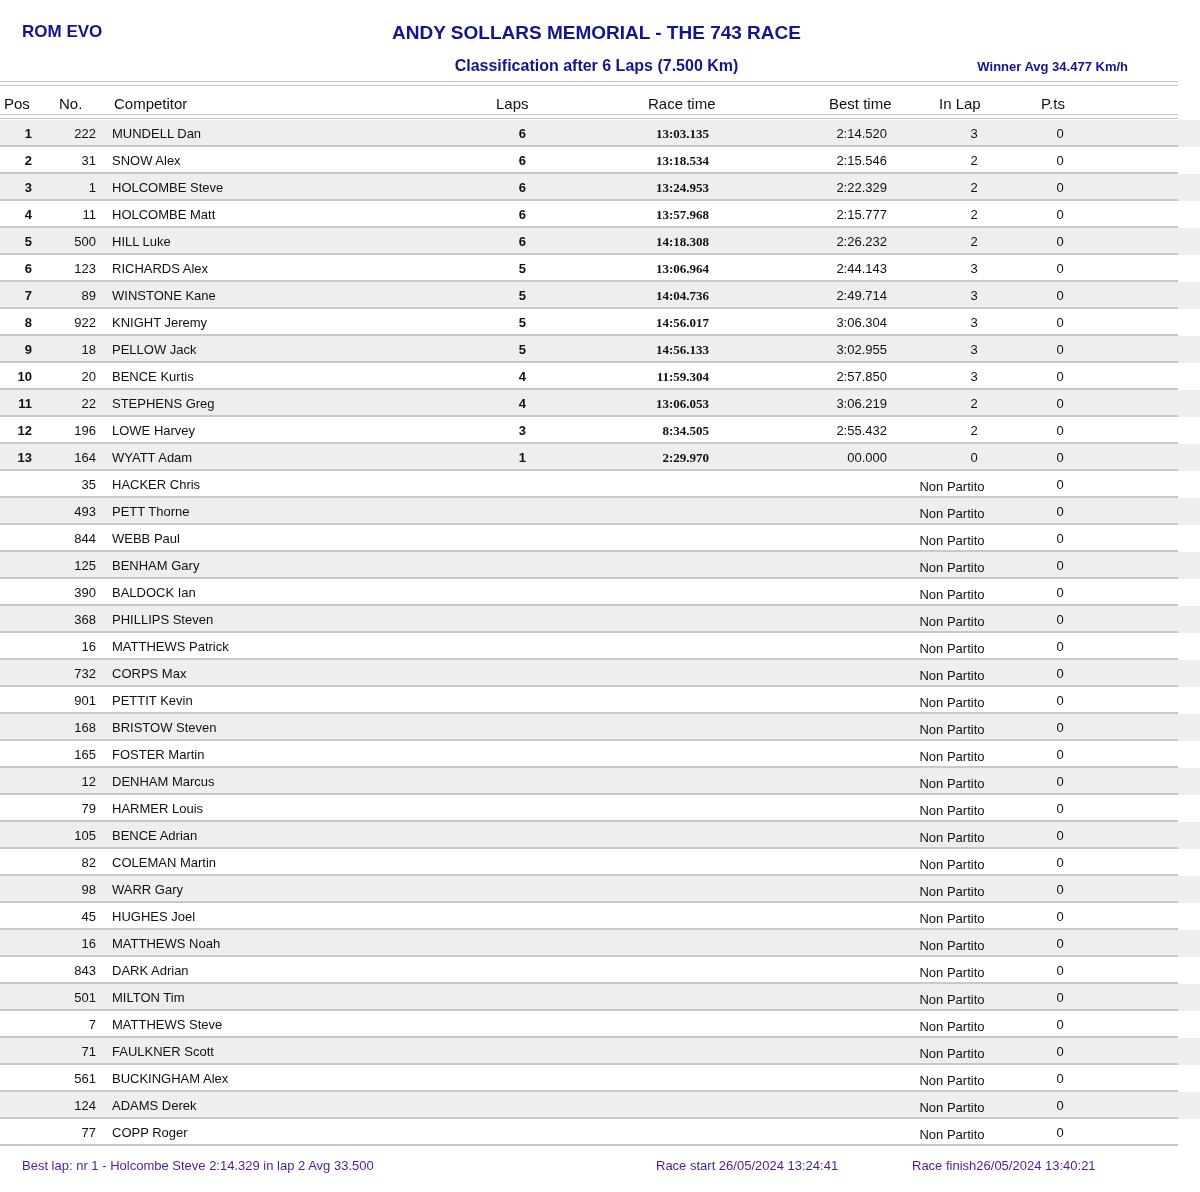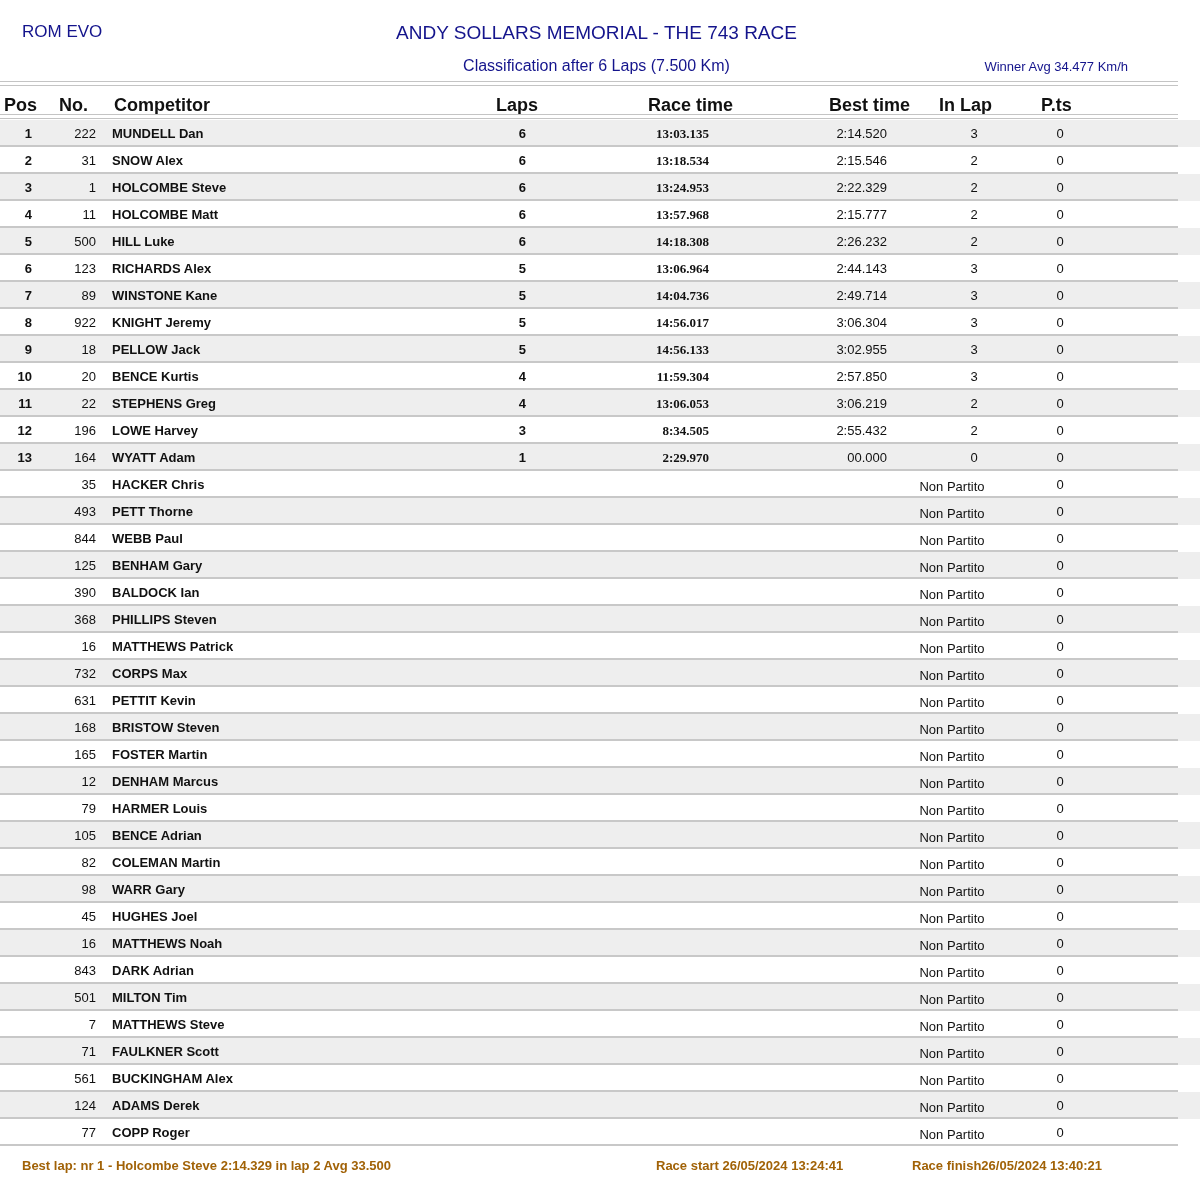--- a/index.html
+++ b/index.html
@@ -1,44 +1,44 @@
 <!DOCTYPE html>
 <html><head>
 <meta charset="utf-8">
 <style>
   html, body { margin: 0; padding: 0; background: #ffffff; }
   body {
     width: 1200px; height: 1192px; position: relative; overflow: hidden;
     font-family: "Liberation Sans", sans-serif; color: #111;
   }
-  .hdr { position: absolute; color: #14148c; font-weight: normal; white-space: nowrap; }
+  .hdr { position: absolute; color: #14148c; font-weight: bold; white-space: nowrap; }
   #org { left: 22px; top: 22px; font-size: 17px; }
   #title { left: 0; width: 1193px; text-align: center; top: 22px; font-size: 19px; }
   #subtitle { left: 0; width: 1193px; text-align: center; top: 57px; font-size: 16px; }
   #winner { right: 72px; top: 59px; font-size: 13px; margin-left: 40px; }
   .dbl { position: absolute; left: 0; width: 1178px; height: 3px;
          border-top: 1px solid #c4c4c4; border-bottom: 1px solid #c4c4c4; }
   #line-top { top: 81px; }
   #line-head { top: 114px; }
-  .colhead { position: absolute; top: 95px; font-size: 18px; font-weight: bold; color: #111; white-space: nowrap; }
+  .colhead { position: absolute; top: 95px; font-size: 15px; font-weight: normal; color: #111; white-space: nowrap; }
   #rows { position: absolute; left: 0; top: 120px; width: 1200px; }
   .row { position: relative; height: 27px; width: 1200px; }
   .row.alt { background: #eeeeee; }
   .row::after { content: ""; position: absolute; left: 0; bottom: 0; width: 1178px; height: 2px; background: #c8c8c8; }
   .cell { position: absolute; top: 6px; font-size: 13px; white-space: nowrap; line-height: 16px; }
   .pos { left: 0; width: 32px; text-align: right; font-weight: bold; }
   .num { left: 48px; width: 48px; text-align: right; }
-  .name { left: 112px; font-weight: bold; }
+  .name { left: 112px; font-weight: normal; }
   .laps { left: 490px; width: 36px; text-align: right; font-weight: bold; }
   .rtime { left: 600px; width: 109px; text-align: right; font-weight: bold; font-family: Liberation Serif, serif; }
   .btime { left: 780px; width: 107px; text-align: right; }
   .inlap { left: 944px; width: 60px; text-align: center; }
   .inlap.np { left: 900px; width: 104px; top: 8px; }
   .pts { left: 1040px; width: 40px; text-align: center; }
-  .ftr { position: absolute; top: 1158px; font-size: 13px; font-weight: bold; color: #a16207; white-space: nowrap; }
+  .ftr { position: absolute; top: 1158px; font-size: 13px; font-weight: normal; color: #4c1d95; white-space: nowrap; }
   #best-lap { left: 22px; }
   #race-start { left: 656px; }
   #race-finish { left: 912px; }
 </style>
 </head>
 <body>
 
 <div class="hdr" id="org">ROM EVO</div>
 <div class="hdr" id="title">ANDY SOLLARS MEMORIAL - THE 743 RACE</div>
 <div class="hdr" id="subtitle">Classification after 6 Laps (7.500 Km)</div>
@@ -265,21 +265,21 @@
       <span class="cell num">732</span>
       <span class="cell name">CORPS Max</span>
       <span class="cell laps"></span>
       <span class="cell rtime"></span>
       <span class="cell btime"></span>
       <span class="cell inlap np">Non Partito</span>
       <span class="cell pts">0</span>
     </div>
     <div class="row">
       <span class="cell pos"></span>
-      <span class="cell num">631</span>
+      <span class="cell num">901</span>
       <span class="cell name">PETTIT Kevin</span>
       <span class="cell laps"></span>
       <span class="cell rtime"></span>
       <span class="cell btime"></span>
       <span class="cell inlap np">Non Partito</span>
       <span class="cell pts">0</span>
     </div>
     <div class="row alt">
       <span class="cell pos"></span>
       <span class="cell num">168</span>

